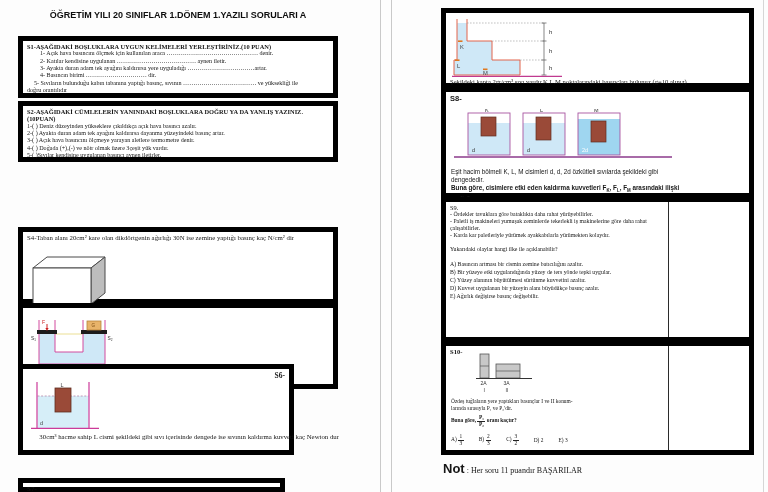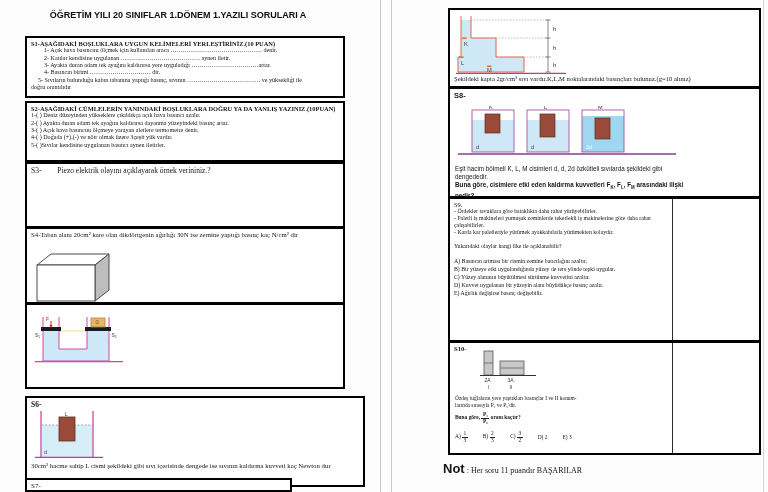--- a/index.html
+++ b/index.html
@@ -1,20 +1,20 @@
 <!DOCTYPE html>
 <html><head>
 <meta charset="utf-8">
 <style>
   * { margin:0; padding:0; box-sizing:border-box; }
   html,body { background:#ffffff; }
   .screen { position:relative; width:768px; height:492px; background:#fdfdfd; overflow:hidden;
             font-family:"Liberation Serif", serif; color:#161616; }
   .vline { position:absolute; top:0; height:492px; width:1px; background:#c9c9c9; }
-  .box { position:absolute; border:2px solid #000000; background:#ffffff;margin-left:7px; }
+  .box { position:absolute; border:5px solid #000000; background:#ffffff; }
   .title { position:absolute; left:18px; top:9px; width:320px; text-align:center;
            font-family:"Liberation Sans", sans-serif; font-weight:bold; font-size:9px;
            line-height:12px; color:#0e0e0e; }
   .pad { padding:2px 4px; }
   .t-xs { font-size:6.1px; line-height:7.35px; }
   .t-s  { font-size:6.8px; line-height:8.4px; }
   .t-m  { font-size:7.5px; line-height:9px; }
   .bold { font-weight:bold; }
   .ind1 { padding-left:13px; }
   .ind2 { padding-left:7px; }
@@ -56,24 +56,20 @@
 
   <div class="box pad t-xs" style="left:18px; top:101px; width:320px; height:61px;">
     <div class="bold" style="font-size:6.4px;">S2-AŞAĞIDAKİ CÜMLELERİN YANINDAKİ BOŞLUKLARA DOĞRU YA DA YANLIŞ YAZINIZ.(10PUAN)</div>
     <div>1-(  ) Deniz düzeyinden yükseklere çıkıldıkça açık hava basıncı azalır.</div>
     <div>2-(  ) Ayakta duran adam tek ayağını kaldırırsa dayanma yüzeyindeki basınç artar.</div>
     <div>3-(  ) Açık hava basıncını ölçmeye yarayan aletlere termometre denir.</div>
     <div>4-(  ) Doğada (+),(-) ve nötr olmak üzere 3çeşit yük vardır.</div>
     <div>5-(  )Sıvılar kendisine uygulanan basıncı aynen iletirler.</div>
   </div>
 
-  <div class="box pad t-m" style="left:18px; top:162px; width:320px; height:66px;">
-    <span>S3-</span>
-    <span style="margin-left:14px;">Piezo elektrik olayını açıklayarak örnek verininiz.?</span>
-  </div>
 
   <div class="box pad t-s" style="left:18px; top:227px; width:320px; height:77px;">
     <div>S4-Taban alanı 20cm² kare olan dikdörtgenin ağırlığı 30N ise zemine yaptığı basınç kaç N/cm² dir</div>
     <svg class="abs" style="left:6px; top:22px;" width="82" height="52" viewBox="0 0 82 52">
       <polygon points="4,14 18,3 76,3 62,14" fill="#ffffff" stroke="#4a4a4a" stroke-width="1"></polygon>
       <polygon points="62,14 76,3 76,39 62,50" fill="#bdbdbd" stroke="#4a4a4a" stroke-width="1"></polygon>
       <rect x="4" y="14" width="58" height="36" fill="#ffffff" stroke="#4a4a4a" stroke-width="1"></rect>
     </svg>
   </div>
 
@@ -89,21 +85,21 @@
       <line x1="16" y1="6" x2="16" y2="11" stroke="#cc2222" stroke-width="1"></line>
       <polygon points="14.4,10 17.6,10 16,13" fill="#cc2222"></polygon>
       <text x="11" y="6" font-size="5" fill="#cc2222">F</text>
       <rect x="56" y="3" width="14" height="9" fill="#e8b36a" stroke="#b8823a" stroke-width="0.8"></rect>
       <text x="60.5" y="8.5" font-size="4.5" fill="#7a4a10">G</text>
       <text x="0" y="22" font-size="4.8" fill="#333" font-family="Liberation Serif, serif">S₁</text>
       <text x="76.5" y="22" font-size="4.8" fill="#333" font-family="Liberation Serif, serif">S₂</text>
     </svg>
   </div>
 
-  <div class="box" style="left:18px; top:396px; width:340px; height:91px;">
+  <div class="box" style="left:18px; top:364px; width:276px; height:91px;text-align:right;">
     <div class="pad bold" style="font-size:7.5px;">S6-</div>
     <svg class="abs" style="left:6px; top:11px;" width="75" height="54" viewBox="0 0 75 54">
       <rect x="8.5" y="16" width="51" height="32" fill="#d6eef8"></rect>
       <line x1="8.5" y1="16" x2="59.5" y2="16" stroke="#b587a8" stroke-width="0.8" stroke-dasharray="2,1.6"></line>
       <line x1="8" y1="2" x2="8" y2="48" stroke="#cc3a99" stroke-width="1.2"></line>
       <line x1="60" y1="2" x2="60" y2="48" stroke="#cc3a99" stroke-width="1.2"></line>
       <line x1="2" y1="48.4" x2="70" y2="48.4" stroke="#cc3a99" stroke-width="1.4"></line>
       <rect x="26" y="8" width="16" height="24" fill="#9a4a38" stroke="#5f2d20" stroke-width="0.8"></rect>
       <text x="31.5" y="6.5" font-size="5.5" fill="#444">L</text>
       <text x="11" y="45" font-size="5.5" fill="#444">d</text>

